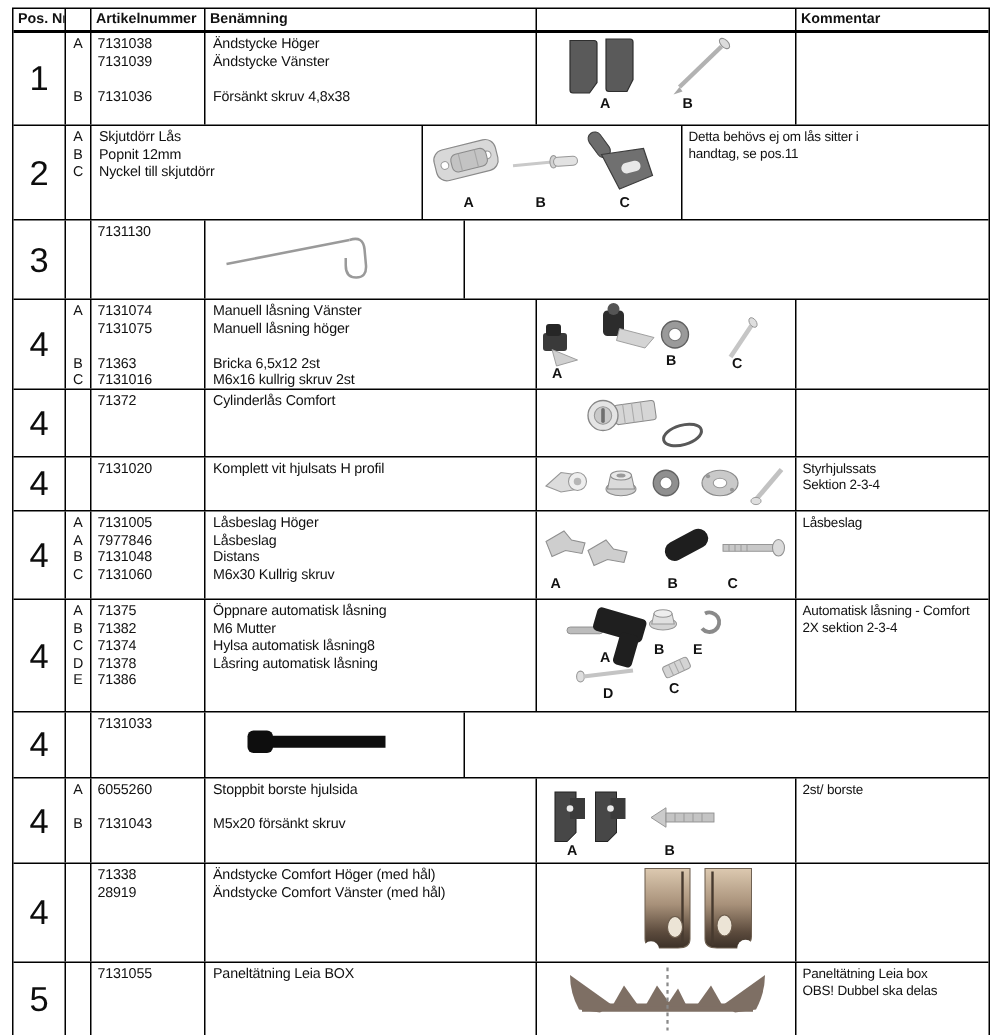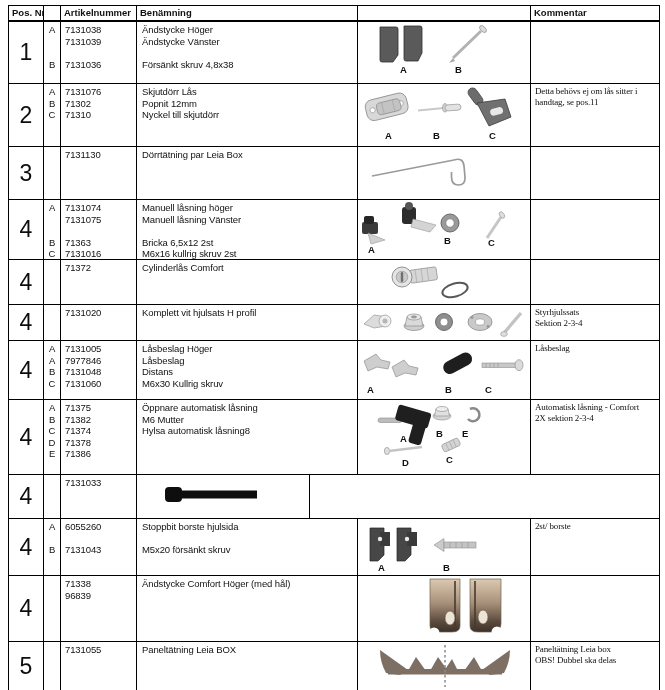--- a/index.html
+++ b/index.html
@@ -15,21 +15,21 @@
   .clt{width:17px;padding-top:2px;text-align:center;}
   .cart{width:76px;padding:2px 0 0 4px;}
   .cnm{width:221px;padding:2px 0 0 5px;}
   .cimg{width:173px;position:relative;}
   .ccm{width:128px;padding:2px 0 0 4px;}
   .hc{font-size:9.5px;font-weight:bold;line-height:12px;padding:1px 0 0 3px;
       display:block;text-align:left;white-space:nowrap;}
   .ln{height:11.5px;line-height:11.5px;font-size:9.5px;white-space:nowrap;letter-spacing:-0.1px;}
   .posnum{font-size:23px;color:#0d0d0d;}
   .lbl{position:absolute;font-size:9.5px;font-weight:bold;line-height:10px;}
-  .cm-ln{font-size:9px;line-height:11px;white-space:nowrap;letter-spacing:-0.15px;font-family:Liberation Serif, serif;}
+  .cm-ln{font-size:9px;line-height:11px;white-space:nowrap;letter-spacing:-0.15px;}
   svg{display:block;}
 </style>
 </head>
 <body>
 
 <div class="page">
  <div class="tbl">
 
   <div class="row hdr">
     <div class="c cpos hc">Pos. Nr</div>
@@ -77,25 +77,20 @@
   </div>
 
   <div class="row" style="height:62px">
     <div class="c cpos">
           <span class="posnum">2</span>
         </div>
     <div class="c clt">
       <div class="ln">A</div>
       <div class="ln">B</div>
       <div class="ln">C</div>
-    </div>
-    <div class="c cart">
-      <div class="ln">7131076</div>
-      <div class="ln">71302</div>
-      <div class="ln">71310</div>
     </div>
     <div class="c cnm">
       <div class="ln">Skjutdörr Lås</div>
       <div class="ln">Popnit 12mm</div>
       <div class="ln">Nyckel till skjutdörr</div>
     </div>
     <div class="c cimg">
       <svg width="172" height="61" viewBox="0 0 172 61">
         <g transform="rotate(-14 30 24)">
           <rect x="8" y="12" width="42" height="21" rx="7" fill="#d8d8d8" stroke="#8a8a8a" stroke-width="0.8"></rect>
@@ -125,23 +120,20 @@
   <div class="row" style="height:52px">
     <div class="c cpos">
           <span class="posnum">3</span>
         </div>
     <div class="c clt">
           <div class="ln"></div>
         </div>
     <div class="c cart">
           <div class="ln">7131130</div>
         </div>
-    <div class="c cnm">
-          <div class="ln">Dörrtätning par Leia Box</div>
-        </div>
     <div class="c cimg">
       <svg width="172" height="51" viewBox="0 0 172 51">
         <path d="M14,29 L96,13" stroke="#9a9a9a" stroke-width="1.7" fill="none"></path>
         <path d="M96,13 q9,-3 10,6 l1,11 q0.5,8 -6.5,8 q-7,0 -7,-8 l0,-5" fill="none" stroke="#9a9a9a" stroke-width="1.7"></path>
       </svg>
     </div>
     <div class="c ccm cend"></div>
   </div>
 
   <div class="row" style="height:59px">
@@ -156,22 +148,22 @@
       <div class="ln">C</div>
     </div>
     <div class="c cart">
       <div class="ln">7131074</div>
       <div class="ln">7131075</div>
       <div class="ln"></div>
       <div class="ln">71363</div>
       <div class="ln">7131016</div>
     </div>
     <div class="c cnm">
+      <div class="ln">Manuell låsning Vänster</div>
       <div class="ln">Manuell låsning höger</div>
-      <div class="ln">Manuell låsning Vänster</div>
       <div class="ln"></div>
       <div class="ln">Bricka 6,5x12 2st</div>
       <div class="ln">M6x16 kullrig skruv 2st</div>
     </div>
     <div class="c cimg">
       <svg width="172" height="58" viewBox="0 0 172 58">
         <g transform="translate(4,16)">
           <rect x="0" y="6" width="16" height="12" rx="2" fill="#3a3a3a"></rect>
           <rect x="2" y="0" width="10" height="8" rx="2" fill="#262626"></rect>
           <path d="M6,17 l17,7 l-14,4 z" fill="#d0d0d0" stroke="#969696" stroke-width="0.6"></path>
@@ -325,20 +317,21 @@
       <div class="ln">71375</div>
       <div class="ln">71382</div>
       <div class="ln">71374</div>
       <div class="ln">71378</div>
       <div class="ln">71386</div>
     </div>
     <div class="c cnm">
       <div class="ln">Öppnare automatisk låsning</div>
       <div class="ln">M6 Mutter</div>
       <div class="ln">Hylsa automatisk låsning8</div>
+      <div class="ln">Låsring automatisk låsning</div>
     </div>
     <div class="c cimg">
       <svg width="172" height="73" viewBox="0 0 172 73">
         <rect x="20" y="18" width="24" height="4.5" rx="2.2" fill="#bcbcbc" stroke="#8a8a8a" stroke-width="0.6"></rect>
         <g transform="rotate(16 52 24)">
           <rect x="36" y="8" width="34" height="16" rx="3" fill="#1f1f1f"></rect>
           <rect x="55" y="20" width="13" height="22" rx="3" fill="#1f1f1f"></rect>
         </g>
         <g transform="translate(74,6)">
           <ellipse cx="10" cy="10" rx="9" ry="4" fill="#d4d4d4" stroke="#979797" stroke-width="0.7"></ellipse>
@@ -435,24 +428,25 @@
   <div class="row" style="height:65px">
     <div class="c cpos">
           <span class="posnum">4</span>
         </div>
     <div class="c clt">
       <div class="ln"></div>
       <div class="ln"></div>
     </div>
     <div class="c cart">
       <div class="ln">71338</div>
-      <div class="ln">96839</div>
+      <div class="ln">28919</div>
     </div>
     <div class="c cnm">
       <div class="ln">Ändstycke Comfort Höger (med hål)</div>
+      <div class="ln">Ändstycke Comfort Vänster (med hål)</div>
     </div>
     <div class="c cimg">
       <svg width="172" height="64" viewBox="0 0 172 64">
         <defs>
           <linearGradient id="g11" x1="0" y1="0" x2="0" y2="1">
             <stop offset="0" stop-color="#dcc9b0"></stop>
             <stop offset="0.45" stop-color="#a8917a"></stop>
             <stop offset="0.8" stop-color="#5c4b3d"></stop>
             <stop offset="1" stop-color="#3c3128"></stop>
           </linearGradient>

